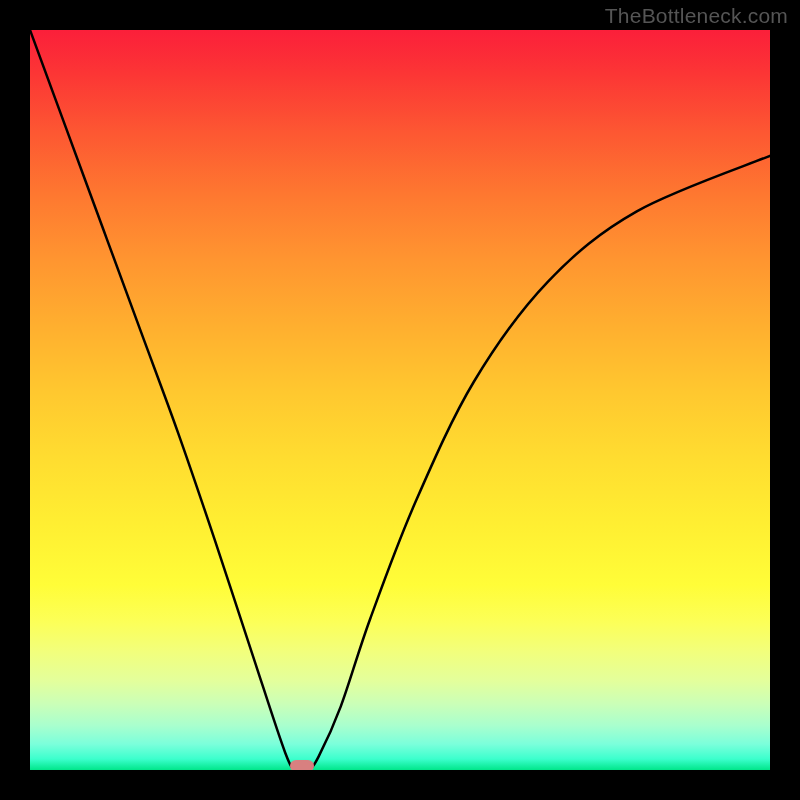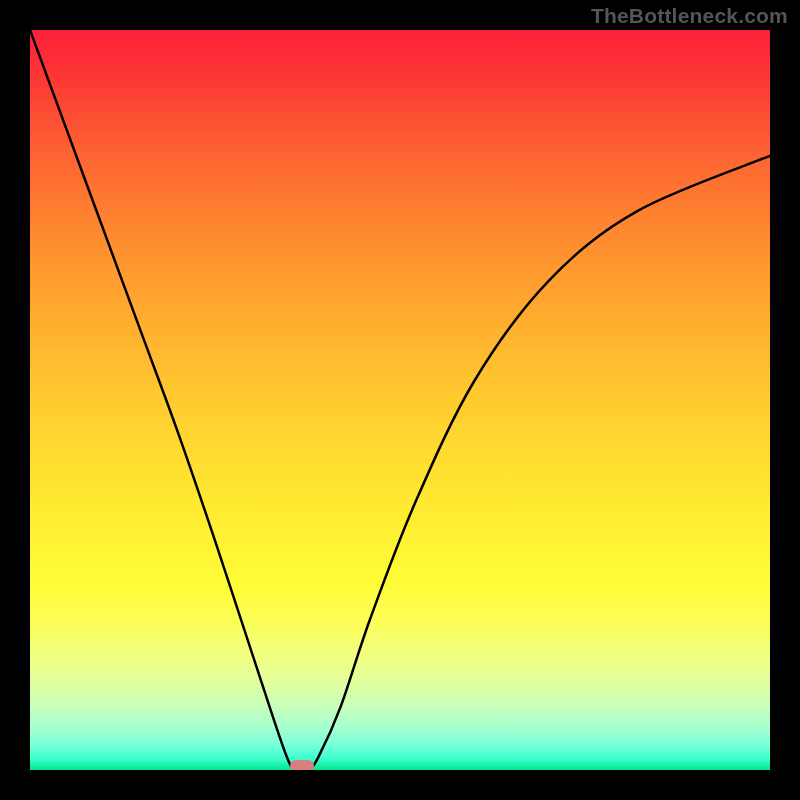--- a/index.html
+++ b/index.html
@@ -10,21 +10,21 @@
     position: relative;
     font-family: Arial, Helvetica, sans-serif;
     overflow: hidden;
   }
   .watermark {
     position: absolute;
     top: 4px;
     right: 12px;
     color: #555555;
     font-size: 21px;
-    font-weight: 700;
+    font-weight: 400;
     letter-spacing: 0.2px;
     z-index: 10;
   }
   .plot-area {
     position: absolute;
     left: 30px;
     top: 30px;
     width: 740px;
     height: 740px;
     overflow: hidden;

